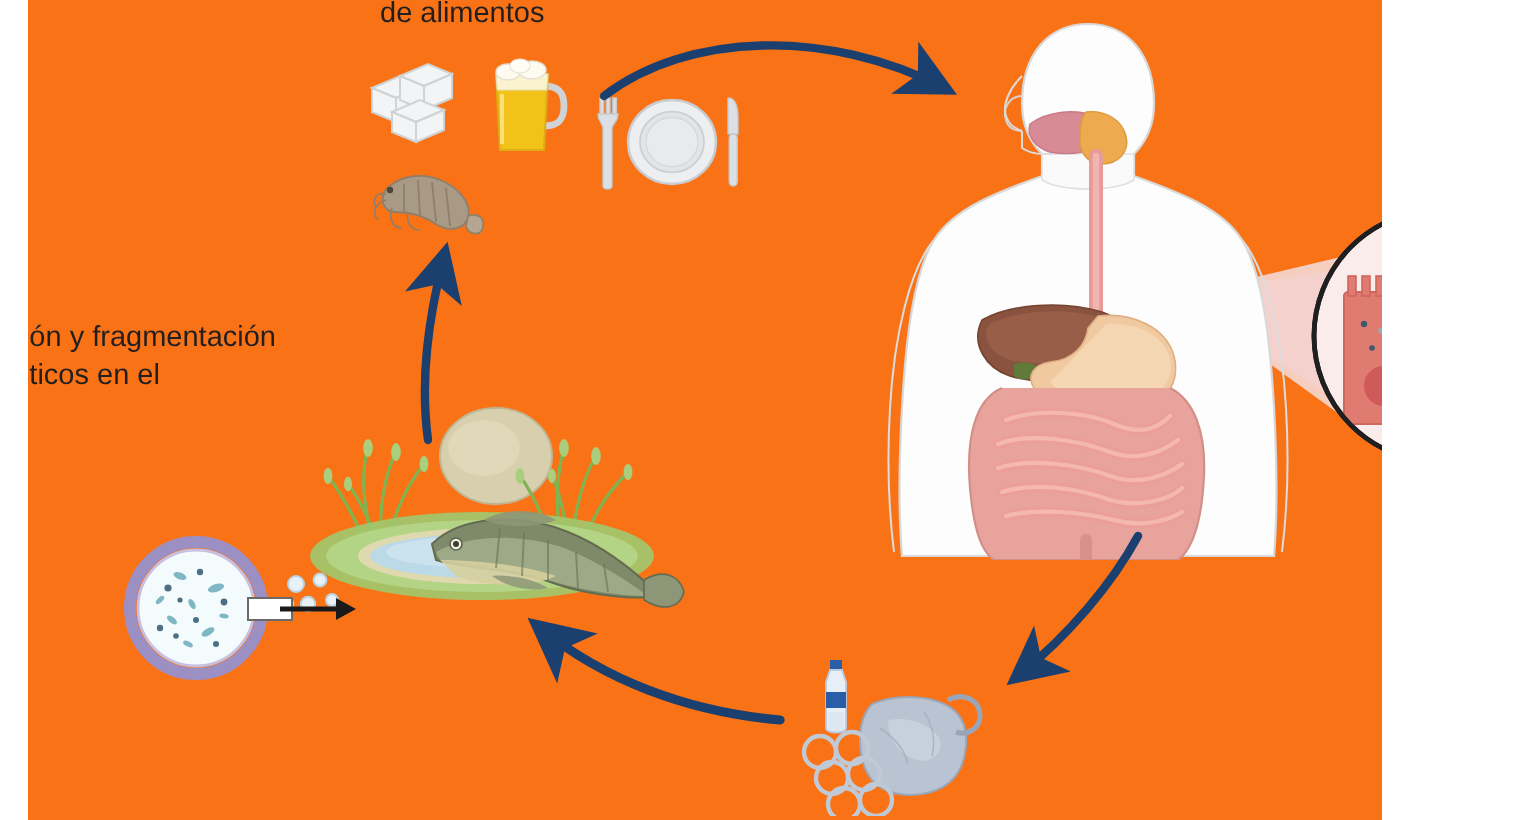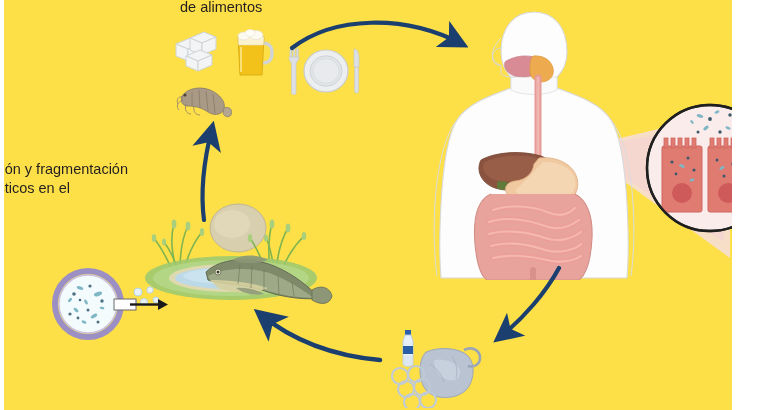--- a/index.html
+++ b/index.html
@@ -2,21 +2,21 @@
 <html><head>
 <meta charset="utf-8">
 <title>Microplastics Cycle Diagram</title>
 <style>
   html,body{margin:0;padding:0;background:#ffffff;}
   body{
     width:768px;height:410px;overflow:hidden;position:relative;
     font-family:"Liberation Sans","DejaVu Sans",sans-serif;
     color:#231f20;
   }
-  #stage{position:absolute;left:4px;top:0;width:728px;height:410px;overflow:hidden;background:#fde047;}
+  #stage{position:absolute;left:14px;top:0;width:677px;height:410px;overflow:hidden;background:#f97316;}
 
   
   .caption{position:absolute;font-size:14.5px;line-height:19px;color:#231f20;white-space:pre;}
   #caption-top{left:176px;top:-2px;}
   #caption-left{left:-34px;top:160px;}
   #caption-right{left:659px;top:22px;}
 
   
   .layer{position:absolute;left:0;top:0;width:768px;height:410px;}
   .layer svg{display:block;overflow:visible;}

